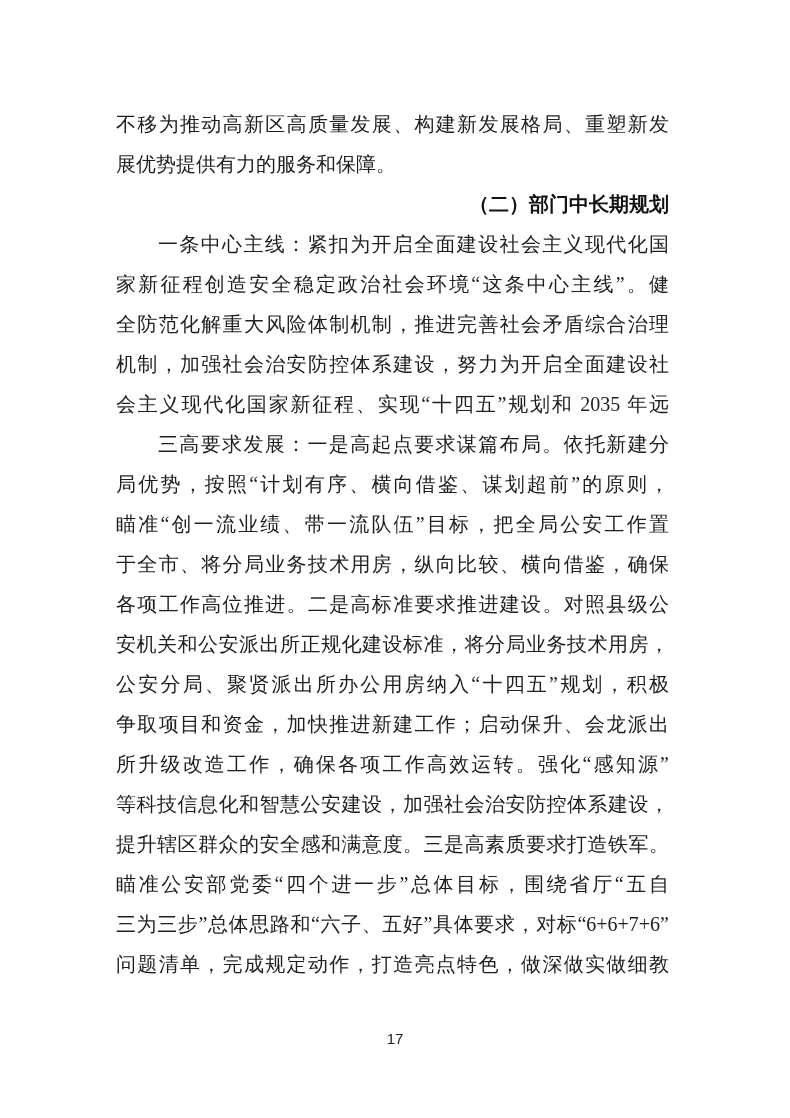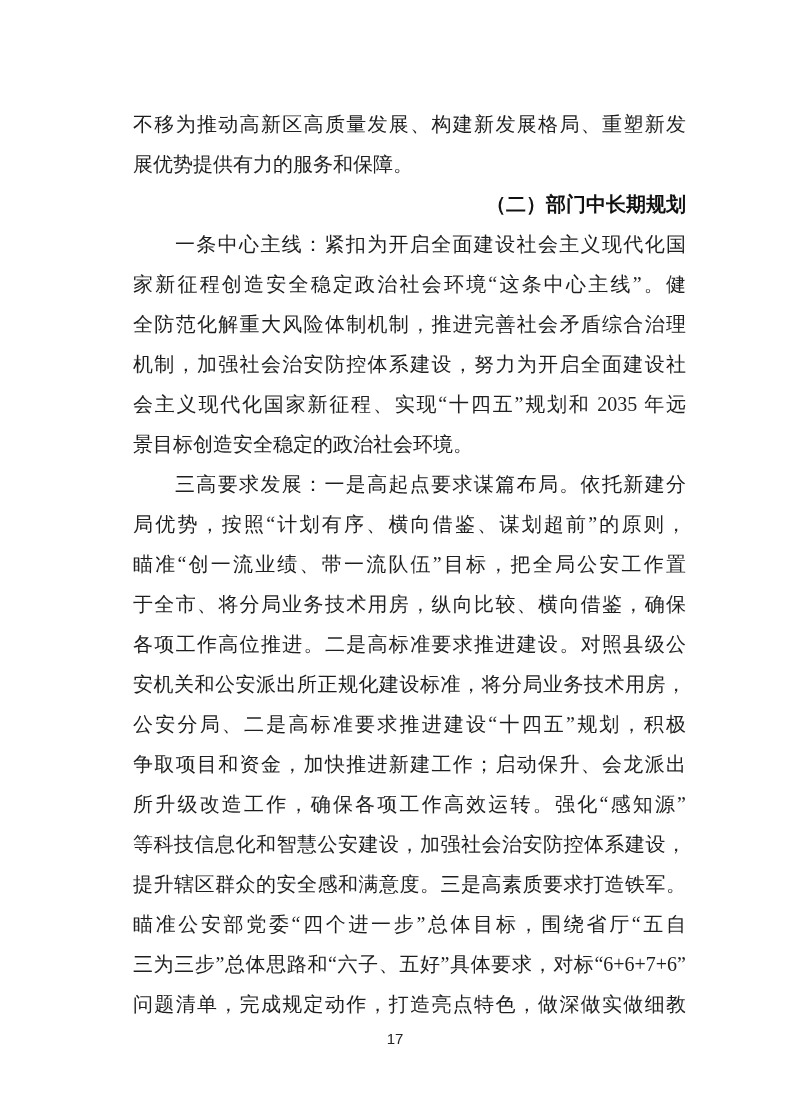--- a/index.html
+++ b/index.html
@@ -10,21 +10,21 @@
   .page {
     position: relative;
     width: 790px;
     height: 1118px;
     background: #ffffff;
     overflow: hidden;
     font-family: "Liberation Serif", "DejaVu Serif", serif;
   }
   .content {
     position: absolute;
-    left: 133px;
+    left: 116px;
     top: 104px;
     width: 553px;
   }
   .line {
     height: 40px;
     line-height: 40px;
     font-size: 20px;
     color: #1e1e1e;
     white-space: nowrap;
   }
@@ -60,28 +60,27 @@
 <div class="page">
   <div class="content" id="body-text">
       <div class="line just">不移为推动高新区高质量发展、构建新发展格局、重塑新发</div>
       <div class="line">展优势提供有力的服务和保障。</div>
       <div class="line indent bold">（二）部门中长期规划</div>
       <div class="line just indent">一条中心主线：紧扣为开启全面建设社会主义现代化国</div>
       <div class="line just">家新征程创造安全稳定政治社会环境“这条中心主线”。健</div>
       <div class="line just">全防范化解重大风险体制机制，推进完善社会矛盾综合治理</div>
       <div class="line just">机制，加强社会治安防控体系建设，努力为开启全面建设社</div>
       <div class="line just">会主义现代化国家新征程、实现“十四五”规划和 2035 年远</div>
-      <div class="line">景目标创造安全稳定的政治社会环境。</div>
       <div class="line just indent">三高要求发展：一是高起点要求谋篇布局。依托新建分</div>
       <div class="line just">局优势，按照“计划有序、横向借鉴、谋划超前”的原则，</div>
       <div class="line just">瞄准“创一流业绩、带一流队伍”目标，把全局公安工作置</div>
       <div class="line just">于全市、将分局业务技术用房，纵向比较、横向借鉴，确保</div>
       <div class="line just">各项工作高位推进。二是高标准要求推进建设。对照县级公</div>
       <div class="line just">安机关和公安派出所正规化建设标准，将分局业务技术用房，</div>
-      <div class="line just">公安分局、二是高标准要求推进建设“十四五”规划，积极</div>
+      <div class="line just">公安分局、聚贤派出所办公用房纳入“十四五”规划，积极</div>
       <div class="line just">争取项目和资金，加快推进新建工作；启动保升、会龙派出</div>
       <div class="line just">所升级改造工作，确保各项工作高效运转。强化“感知源”</div>
       <div class="line just">等科技信息化和智慧公安建设，加强社会治安防控体系建设，</div>
       <div class="line just">提升辖区群众的安全感和满意度。三是高素质要求打造铁军。</div>
       <div class="line just">瞄准公安部党委“四个进一步”总体目标，围绕省厅“五自</div>
       <div class="line just">三为三步”总体思路和“六子、五好”具体要求，对标“6+6+7+6”</div>
       <div class="line just">问题清单，完成规定动作，打造亮点特色，做深做实做细教</div>
     </div>
   <div class="pagenum">17</div>
 </div>

